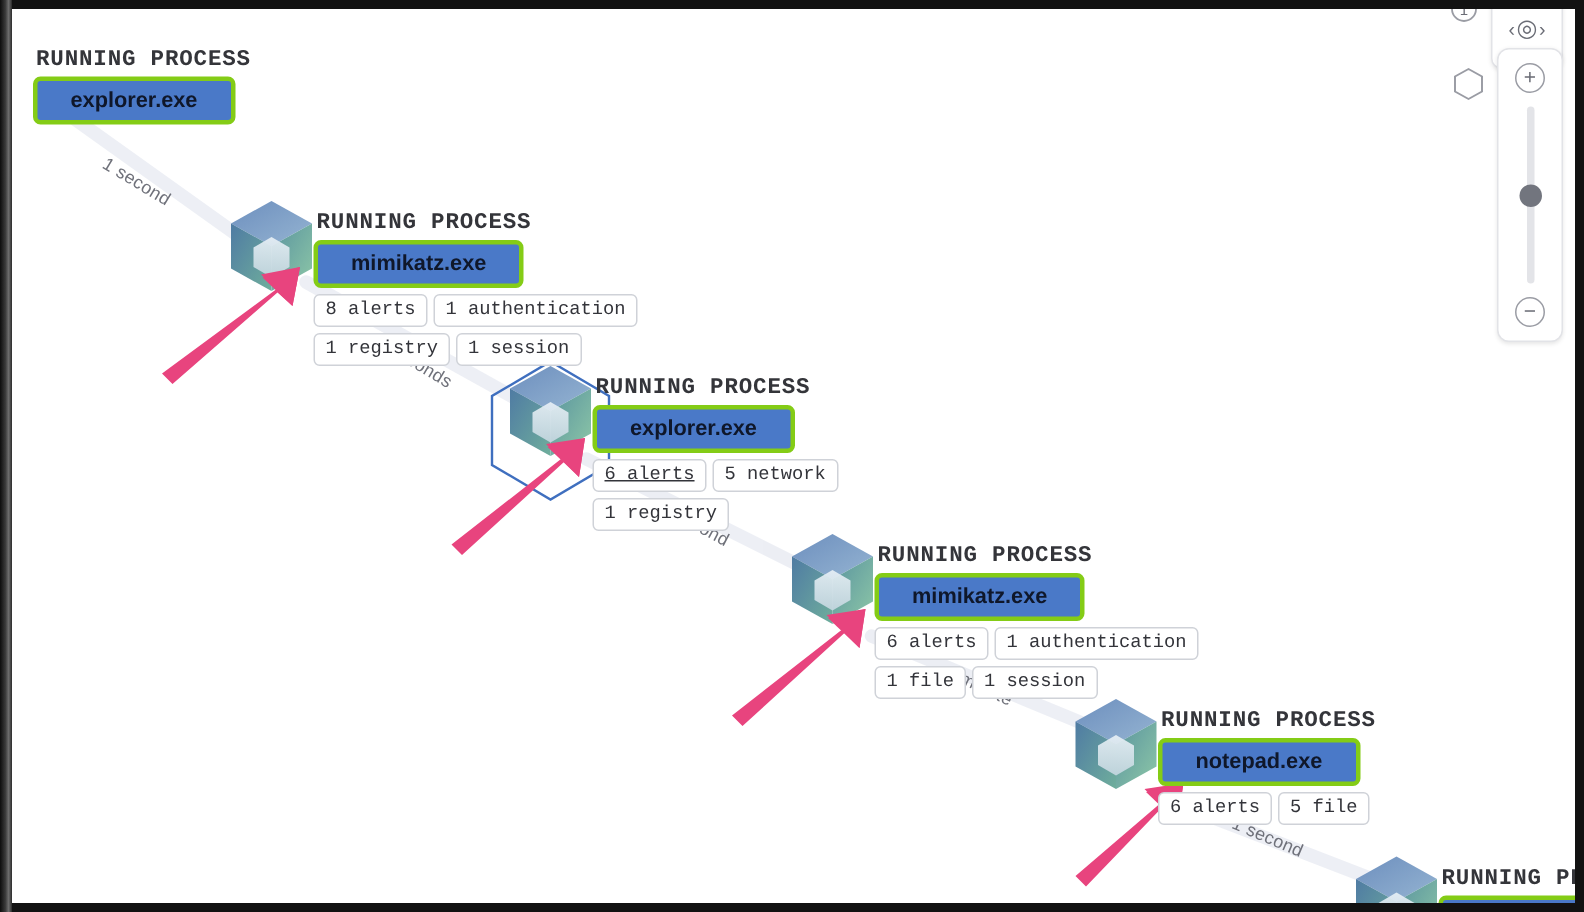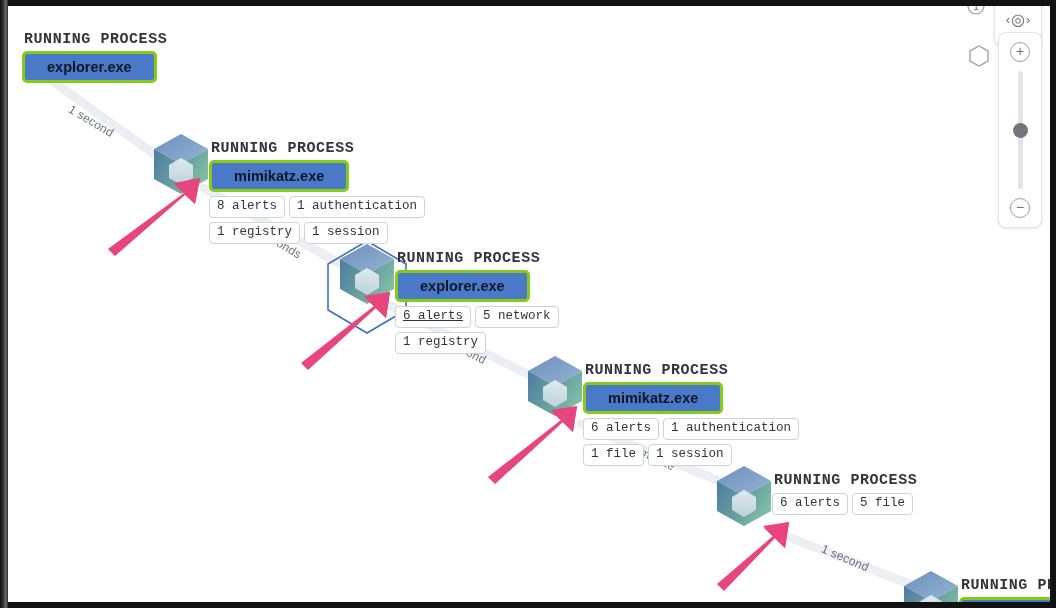--- a/index.html
+++ b/index.html
@@ -349,20 +349,21 @@
             <span class="chip">1 file</span>
             <span class="chip">1 session</span>
           </div>
         </div>
       </div>
     </div>
 
     <div class="node-group" style="left:708px; top:460px;">
       <div class="node-body">
         <div class="node-kind">RUNNING PROCESS</div>
+        <div class="node-pill">notepad.exe</div>
         <div class="chip-rows">
           <div class="chip-row">
             <span class="chip">6 alerts</span>
             <span class="chip">5 file</span>
           </div>
         </div>
       </div>
     </div>
 
     <div class="node-group" style="left:895px; top:565px;">

